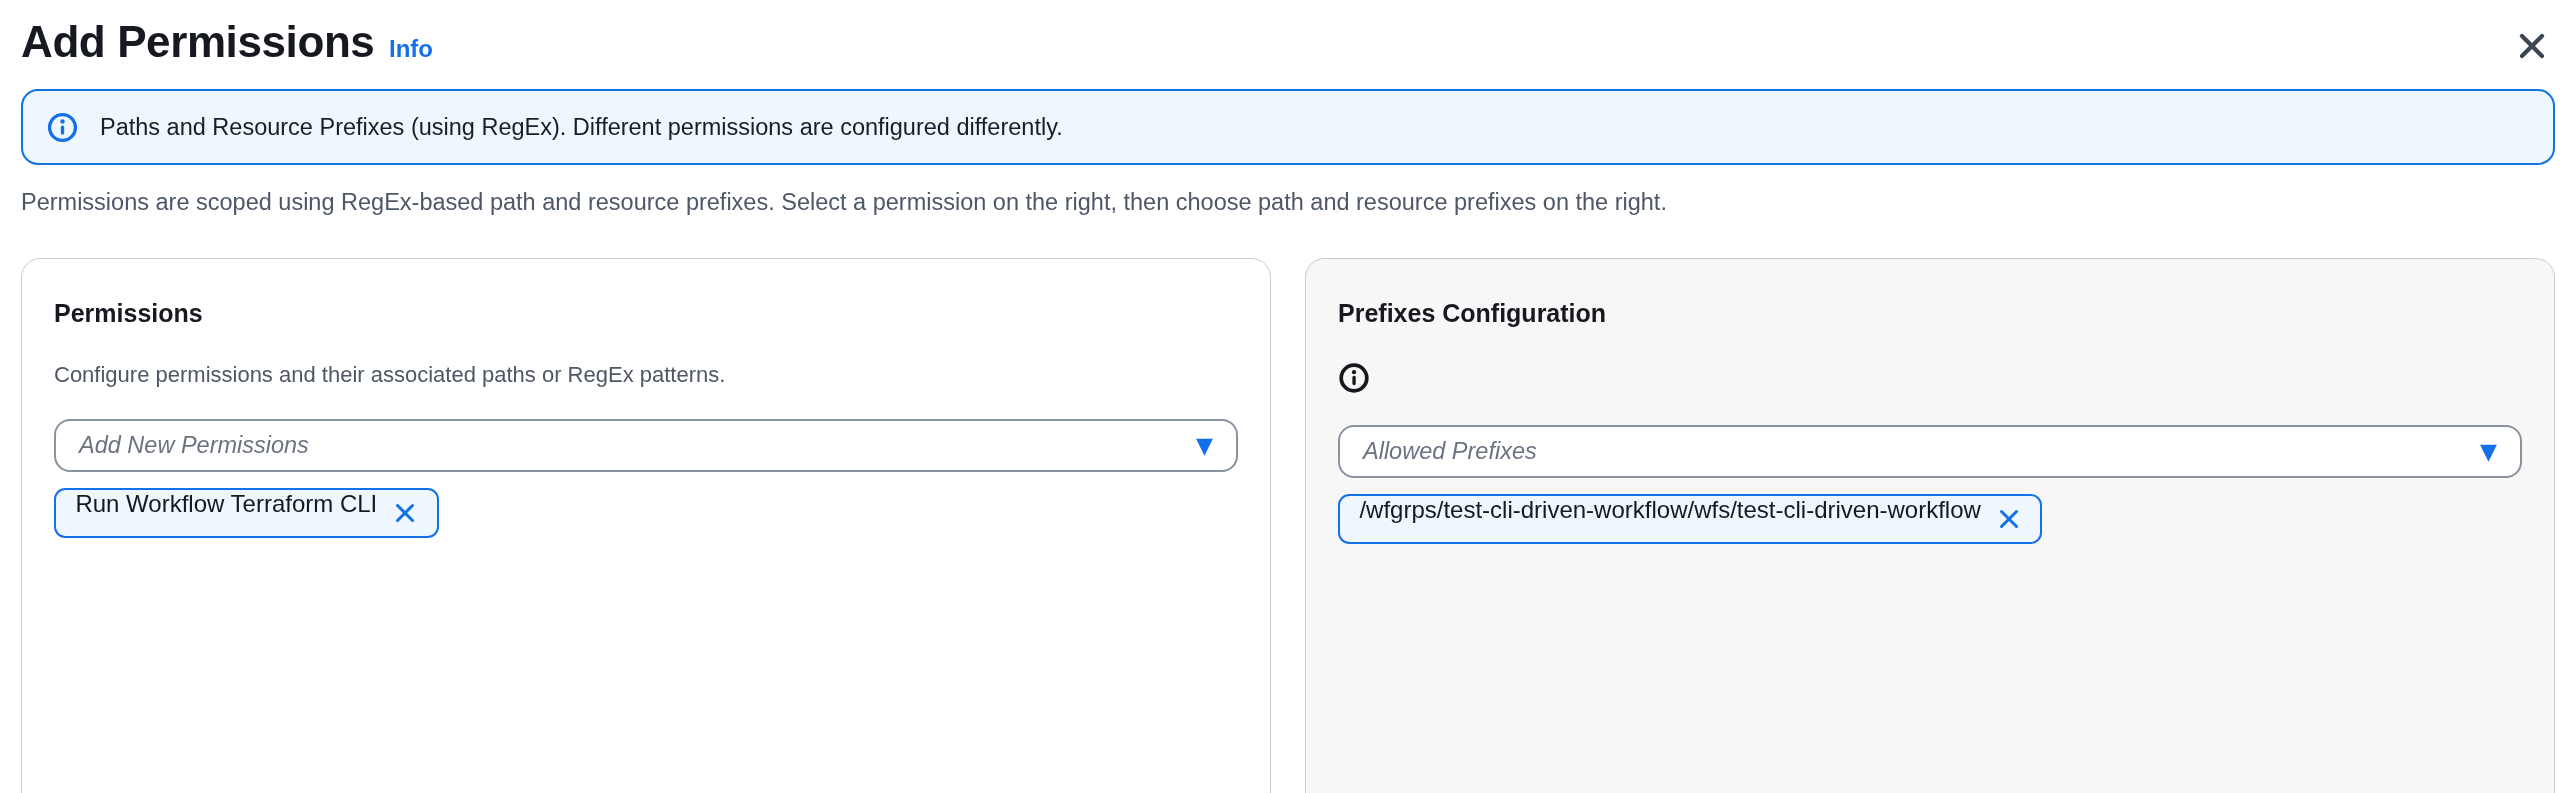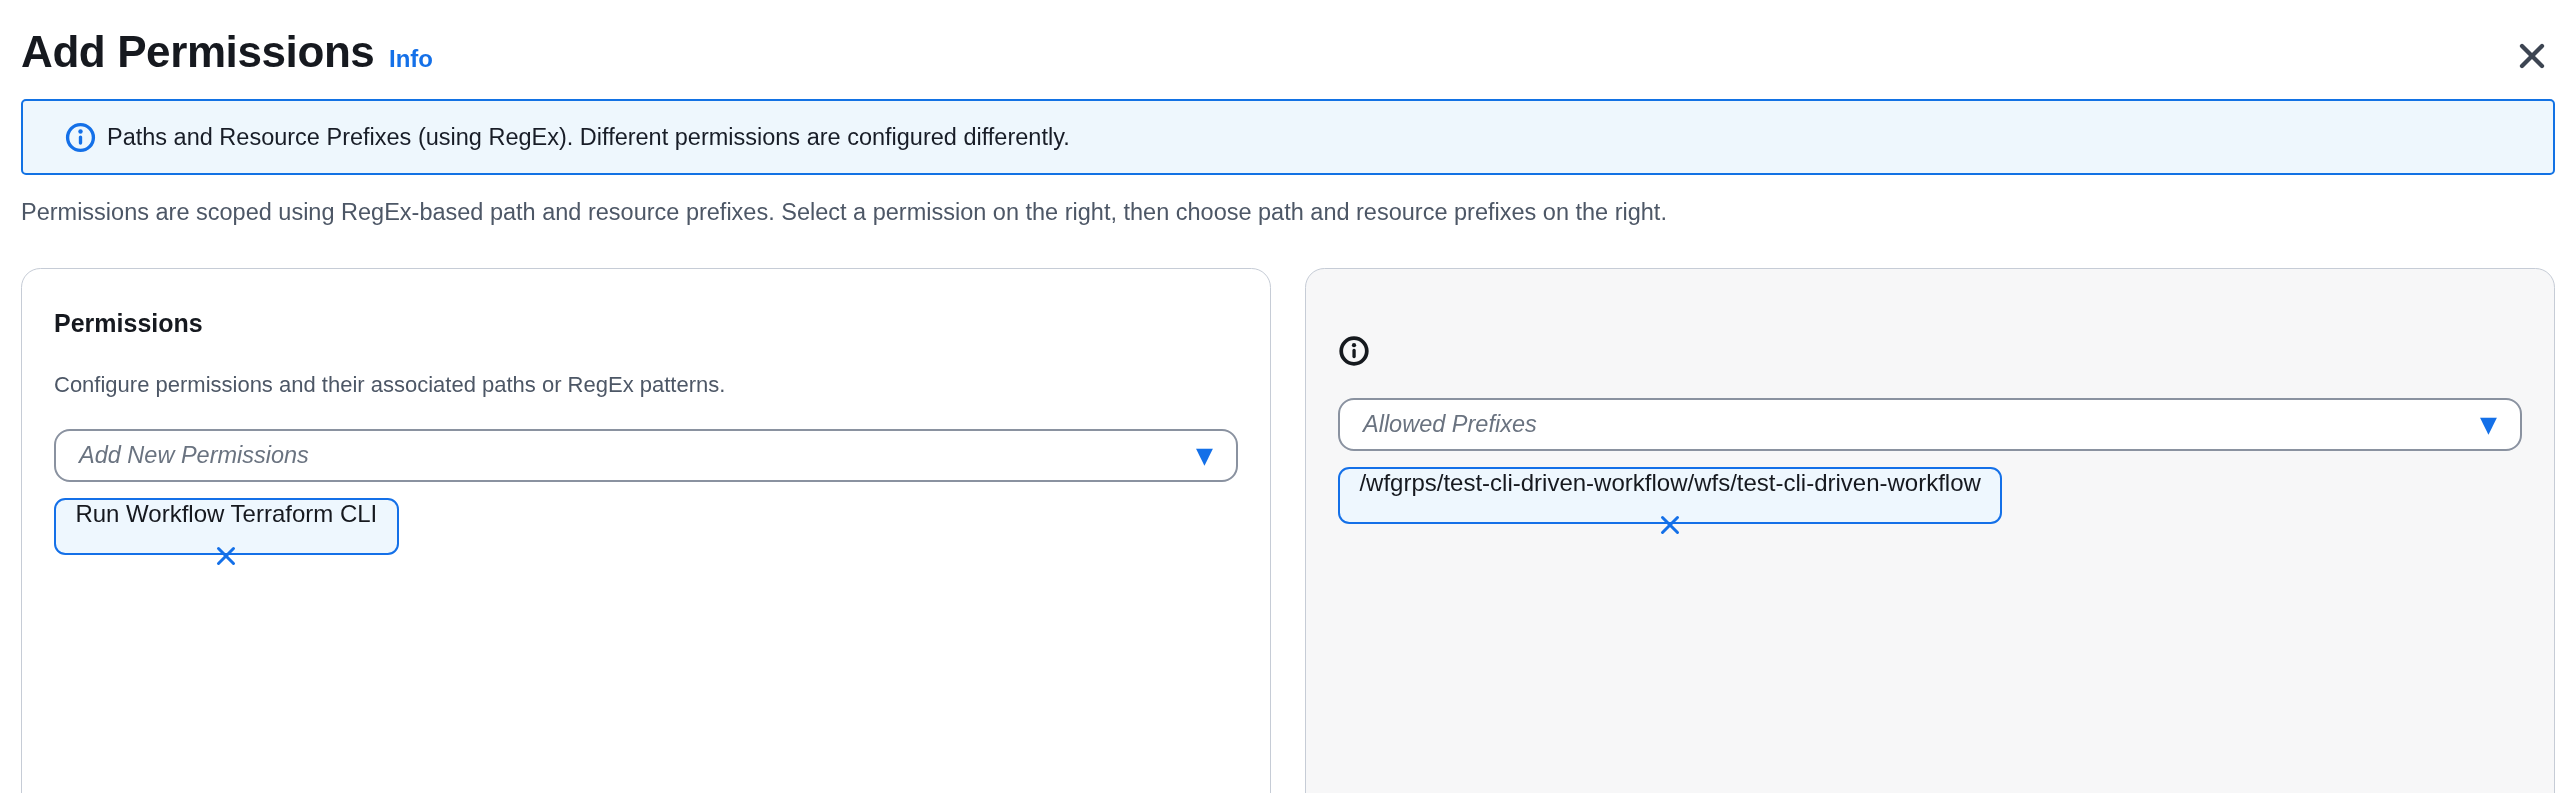--- a/index.html
+++ b/index.html
@@ -21,21 +21,21 @@
   .screen{
     position:relative;
     width:2576px;height:793px;
     overflow:hidden;
     background:#fff;
     padding:0 21px;
   }
   
   .header-row{
     display:flex;justify-content:space-between;align-items:flex-start;
-    padding-top:28px;
+    padding-top:18px;
   }
   .title-wrap{display:flex;align-items:baseline;gap:14.6px;}
   .page-title{
     font-size:44px;font-weight:700;line-height:1.1;
     letter-spacing:-0.4px;color:var(--text-dark);
   }
   .info-link{
     font-size:24px;font-weight:700;color:var(--accent);
     cursor:pointer;text-decoration:none;
   }
@@ -44,25 +44,25 @@
     background:none;border:none;cursor:pointer;
     color:var(--close-gray);
     display:flex;align-items:center;justify-content:center;
   }
   .close-btn svg{width:32px;height:32px;display:block;}
   
   .banner{
     margin-top:23px;
     height:76px;
     border:2.4px solid var(--banner-border);
-    border-radius:5px;
+    border-radius:17px;
     background:var(--banner-bg);
     display:flex;align-items:center;
-    padding:0 42px;
-    gap:11px;
+    padding:0 24px;
+    gap:22px;
   }
   .banner .icon{color:var(--accent);flex:0 0 auto;display:flex;}
   .banner .icon svg{width:31px;height:31px;display:block;}
   .banner-text{font-size:23.5px;color:#181d27;}
   
   .description{
     margin-top:24px;
     font-size:23.5px;color:var(--text-gray);
   }
   
@@ -109,27 +109,26 @@
     font-size:23.5px;font-style:italic;color:var(--placeholder-gray);
   }
   .caret{
     color:var(--accent);
     font-size:22px;line-height:1;
     font-family:"DejaVu Sans", sans-serif;
   }
   
   .chip-row{margin-top:16px;display:flex;flex-wrap:wrap;gap:13px;}
   .chip{
-    display:inline-flex;align-items:center;gap:16px;
-    height:57px;
+    display:inline-flex;gap:16px;
+    height:50px;
     border:2.4px solid var(--accent);
     border-radius:11.3px;
     background:var(--chip-bg);
     padding:0 19.4px;
-    flex-direction:column;
   }
   .chip-label{font-size:24px;color:var(--text-dark);white-space:nowrap;}
   .chip-remove{
     background:none;border:none;cursor:pointer;padding:0;
     color:var(--accent);display:flex;align-items:center;
   }
   .chip-remove svg{width:24px;height:24px;display:block;}
 </style>
 </head>
 <body>
@@ -184,20 +183,21 @@
                 <line x1="4.5" y1="4.5" x2="19.5" y2="19.5"></line>
                 <line x1="19.5" y1="4.5" x2="4.5" y2="19.5"></line>
               </svg>
             </span>
           </button>
         </span>
       </div>
     </section>
 
     <section class="panel gray">
+      <h2 class="panel-title">Prefixes Configuration</h2>
       <div class="panel-subtitle-row">
         <button class="panel-info-btn">
           <span style="display:flex;">
             <svg viewBox="0 0 24 24">
               <circle cx="12" cy="12" r="9.6" fill="none" stroke="currentColor" stroke-width="2.8"></circle>
               <circle cx="12" cy="7.6" r="1.6" fill="currentColor"></circle>
               <rect x="10.8" y="10.4" width="2.5" height="7" rx="1.2" fill="currentColor"></rect>
             </svg>
           </span>
         </button>

